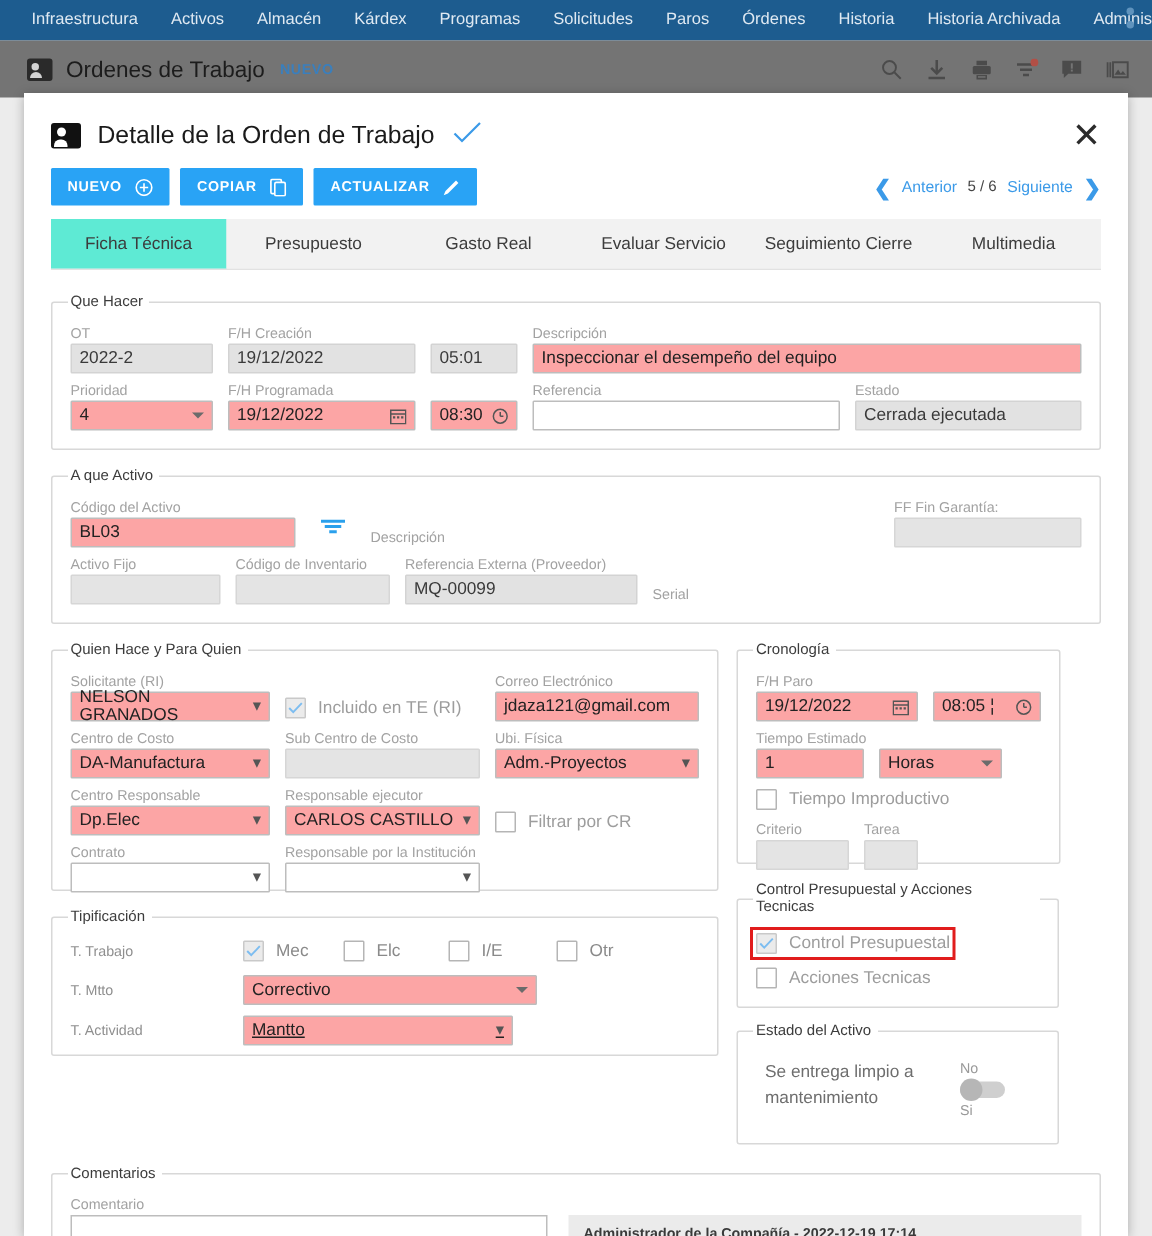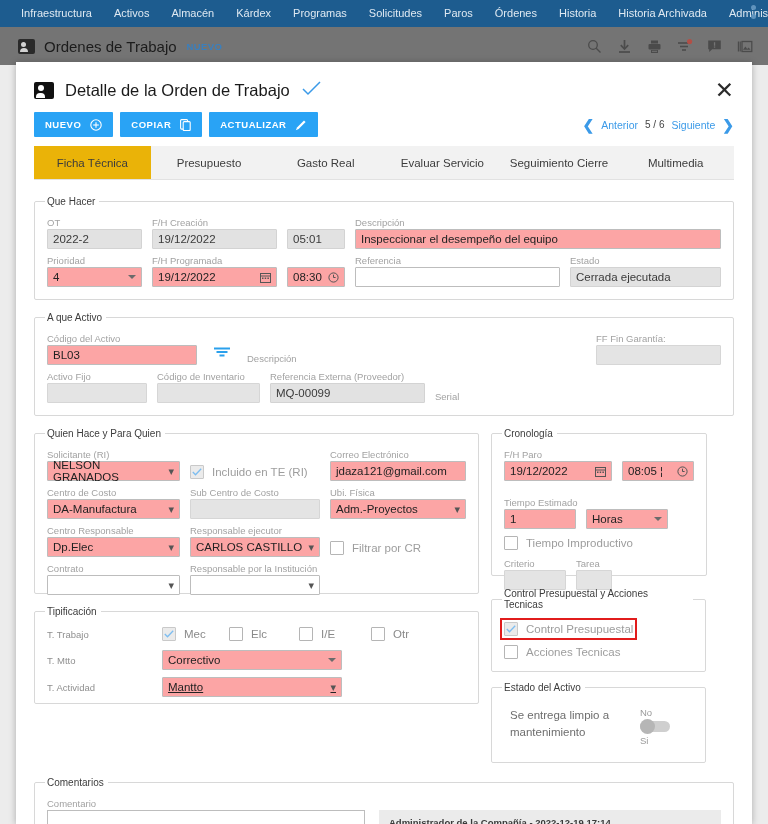--- a/index.html
+++ b/index.html
@@ -194,21 +194,21 @@
   .tab {
     flex: 1;
     text-align: center;
     font-size: 11.5px;
     color: #3c3c3c;
     padding: 11px 0 10px 0;
     cursor: pointer;
     background: #f2f2f2;
     white-space: nowrap;
   }
-  .tab.active { background: #eab308; }
+  .tab.active { background: #5eead4; }
 
   
   .body {
     padding: 16px 18px 0 18px;
   }
   fieldset {
     border: 1px solid #d8d8d8;
     border-radius: 2px;
     margin: 0 0 12px 0;
     padding: 10px 12px 12px 12px;
@@ -663,40 +663,40 @@
               <span class="cb"></span>
               <span class="cb-label dk">I/E</span>
             </div>
             <div class="cb-row">
               <span class="cb"></span>
               <span class="cb-label dk">Otr</span>
             </div>
           </div>
           <div style="display:flex;align-items:center;margin-bottom:7px;">
             <span class="lbl lbl-dark" style="width:115px;margin:0;">T. Mtto</span>
-            <div class="fld sel" style="width:180px;align-items:center;">
+            <div class="fld sel" style="width:196px;align-items:center;">
               <span>Correctivo</span>
               <span class="caret-v"></span>
             </div>
           </div>
           <div style="display:flex;align-items:center;">
             <span class="lbl lbl-dark" style="width:115px;margin:0;">T. Actividad</span>
             <div class="fld sel" style="width:180px;text-decoration:underline;">
               <span>Mantto</span>
               <span class="caret-thin">▾</span>
             </div>
           </div>
         </fieldset>
       </div>
 
       <div style="width:215px;">
 
         <fieldset style="height:148px;">
           <legend>Cronología</legend>
-          <div class="row" style="margin-bottom:16px;">
+          <div class="row" style="margin-bottom:6px;">
             <div class="grp" style="width:108px;">
               <span class="lbl">F/H Paro</span>
               <div class="fld">
                 <span>19/12/2022</span>
                 <span class="ico">
                   <svg width="11" height="11" viewBox="0 0 11 11">
                       <rect x="0.5" y="1.5" width="10" height="9" fill="none" stroke="#555" stroke-width="1"></rect>
                       <line x1="0.5" y1="4" x2="10.5" y2="4" stroke="#555" stroke-width="1"></line>
                       <rect x="2" y="5.5" width="1.5" height="1.5" fill="#555"></rect>
                       <rect x="4.7" y="5.5" width="1.5" height="1.5" fill="#555"></rect>

